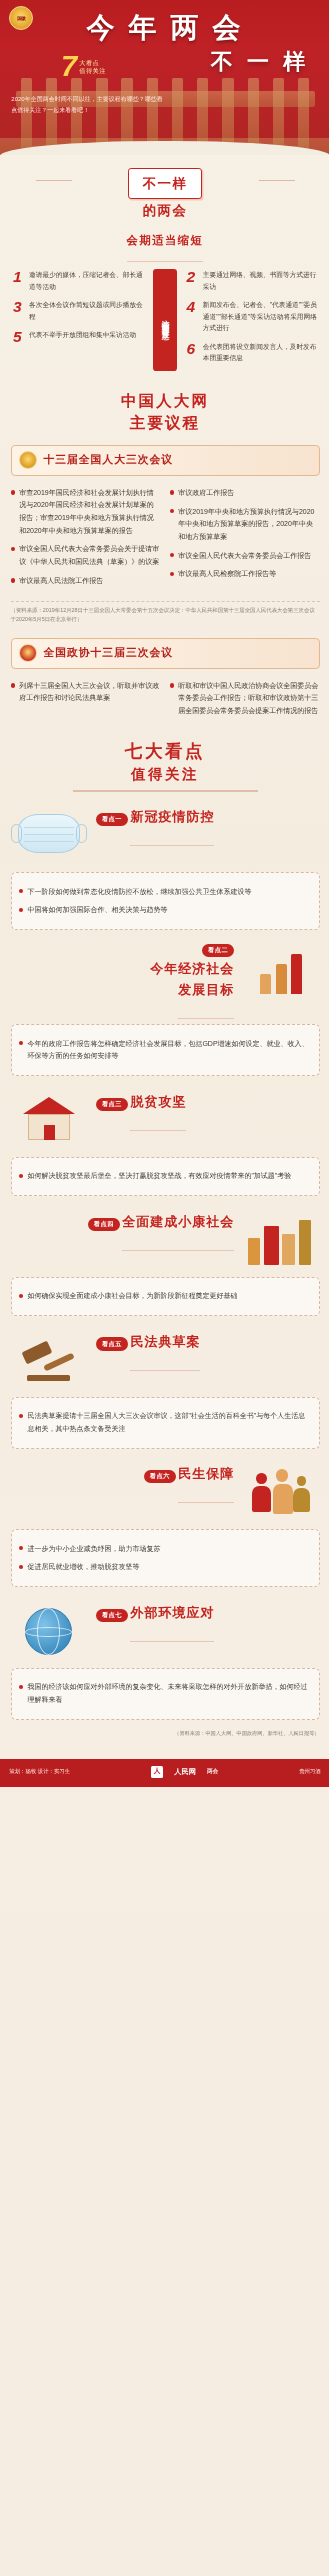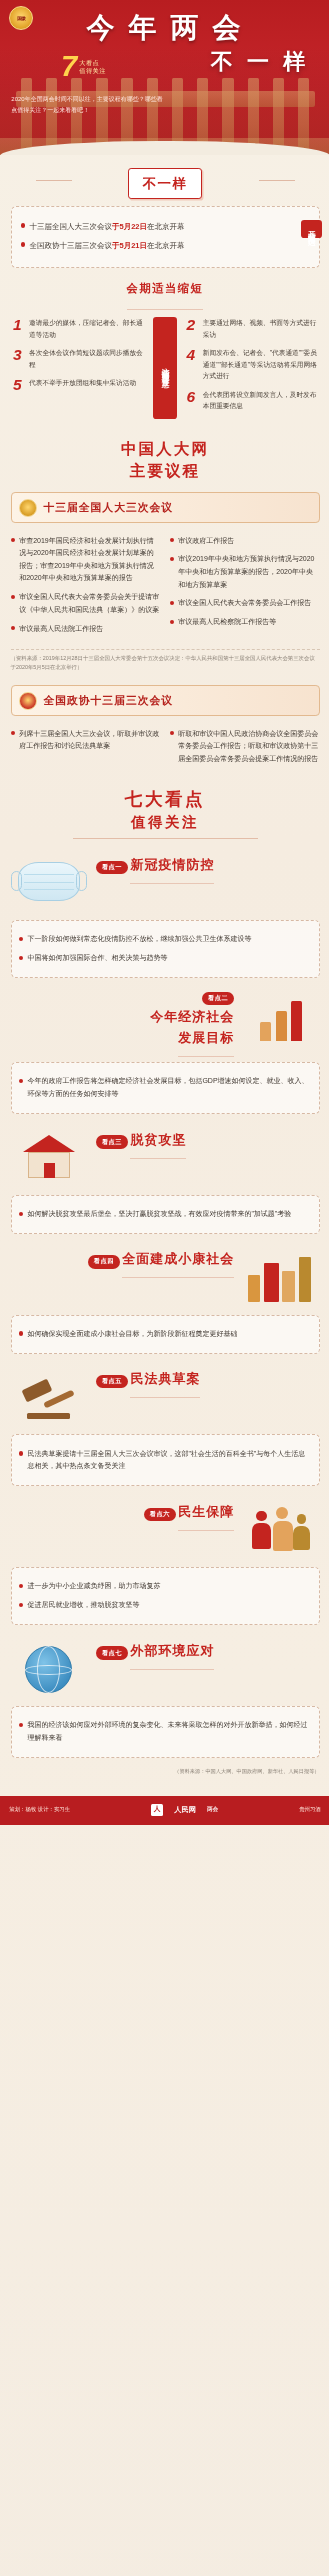--- a/index.html
+++ b/index.html
@@ -164,21 +164,21 @@
   .seven-head { text-align:center; margin-top: 15px; }
   .seven-head .a { color:#c4241f; font-size: 17.5px; font-weight: bold; letter-spacing: 2.6px; }
   .seven-head .b { color:#c4241f; font-size: 14.4px; font-weight: bold; letter-spacing: 2.6px; margin-top: 2.1px; }
   .seven-head .bar { width: 185px; height: 1.5px; background:#e3bda8; margin: 6.2px auto 0; }
 
   .dian {
     display:inline-block; background:#c4241f; color:#fff; font-size: 6.2px; font-weight:bold;
     border-radius: 7.2px; padding: 2.1px 6.2px; letter-spacing: 0.5px;
   }
   .pt-title { color:#c4241f; font-size: 13px; font-weight:bold; letter-spacing: 1px; margin-top: 3.1px; }
-  .pt-title.line { border-bottom: 1.5px solid #e8c6b5; display:inline-block; padding-bottom: 9px; }
+  .pt-title.line { border-bottom: 1.5px solid #e8c6b5; display:inline-block; padding-bottom: 19px; }
 
   .pt-block { margin-top: 13.4px; position: relative; }
   .pt-row { display:flex; gap: 8.2px; align-items:flex-start; }
   .pt-col { flex: 1; }
   .art {
     width: 77px; height: 62px; flex:none; position:relative;
   }
 
   
   .mask {
@@ -313,37 +313,23 @@
 
     <div class="hero-note">2020年全国两会时间不同以往，主要议程有哪些？哪些看点值得关注？一起来看看吧！</div>
     <div class="hero-ribbon"></div>
   </div>
 
   <div class="wrap">
     <div class="sec-head">
       <span class="deco-l"></span>
       <span class="deco-r"></span>
       <span class="title-box">不一样</span>
-    </div>
-
-    <div class="dash-card" style="position:relative">
-      <div class="line-item">
-        <span class="bullet-red"></span>
-        <span class="txt-dark">
-          <span>十三届全国人大三次会议</span><span class="hl">于5月22日</span><span>在北京开幕</span>
-        </span>
-      </div>
-      <div class="line-item">
-        <span class="bullet-red"></span>
-        <span class="txt-dark">
-          <span>全国政协十三届三次会议</span><span class="hl">于5月21日</span><span>在北京开幕</span>
-        </span>
-      </div>
-      <div class="tag-right">开会时间推迟</div>
-    </div>
+      <span class="sub">的两会</span>
+    </div>
+
 
     <div class="mini-head">
       <span class="u">会期适当缩短</span>
     </div>
 
     <div class="two-col">
       <div class="col-list">
         <div class="num-row">
           <span class="num">1</span>
           <span class="txt">邀请最少的媒体，压缩记者会、部长通道等活动</span>

